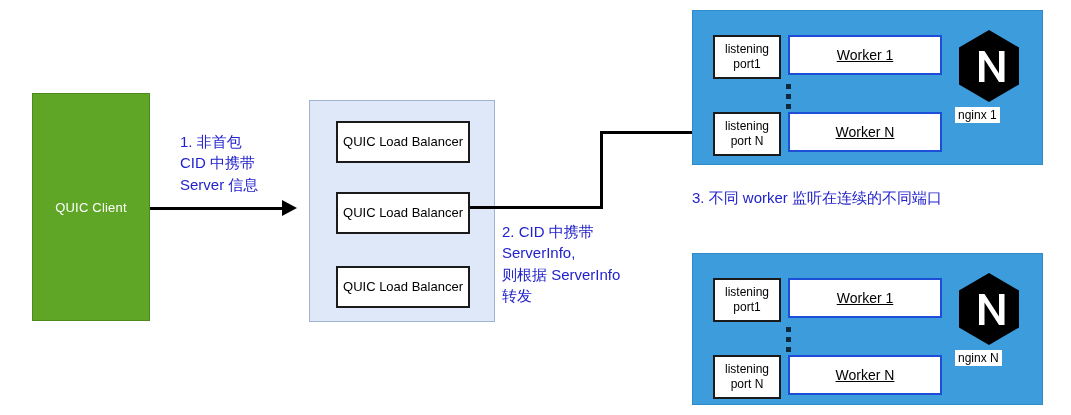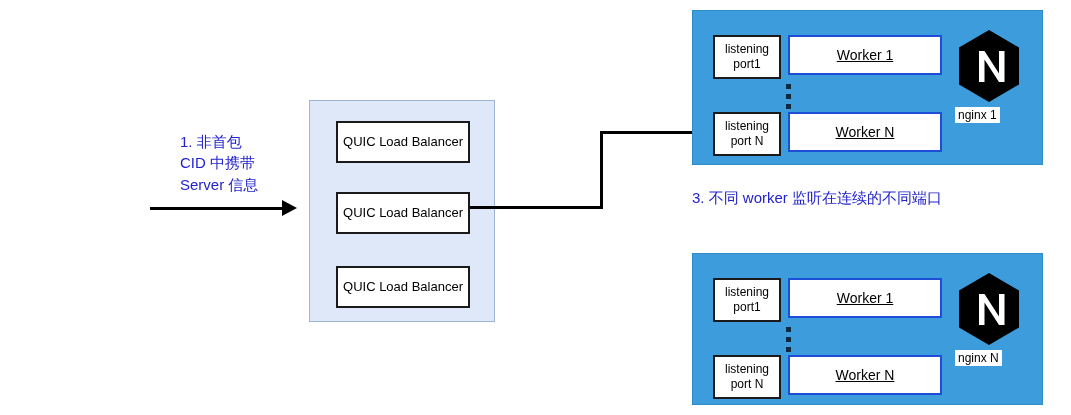--- a/index.html
+++ b/index.html
@@ -189,20 +189,23 @@
     color: rgba(120,125,130,0.55);
     white-space: nowrap;
     letter-spacing: 1px;
   }
 </style>
 </head>
 <body>
 
 <div id="canvas">
 
+  <div class="client-box">
+    <span class="client-label">QUIC Client</span>
+  </div>
 
   <div class="note" style="left:180px; top:131px;">1. 非首包
 CID 中携带
 Server 信息</div>
 
   <div class="hline" style="left:150px; top:207px; width:132px;"></div>
   <div class="arrowhead" style="left:282px; top:200px;"></div>
 
   <div class="lb-container">
     <div class="lb-box b1">QUIC Load
@@ -211,20 +214,24 @@
 Balancer</div>
     <div class="lb-box b3">QUIC Load
 Balancer</div>
   </div>
 
   <div class="hline" style="left:470px; top:206px; width:133px;"></div>
   <div class="vline" style="left:600px; top:132px; height:77px;"></div>
   <div class="hline" style="left:600px; top:131px; width:103px;"></div>
   <div class="arrowhead" style="left:697px; top:124px;"></div>
 
+  <div class="note" style="left:502px; top:221px;">2. CID 中携带
+ServerInfo,
+则根据 ServerInfo
+转发</div>
 
   <div class="note" style="left:692px; top:187px;">3. 不同 worker 监听在连续的不同端口</div>
 
   <div class="nginx-block nginx-top">
     <div class="port-box row-top">listening
 port1</div>
     <div class="worker-box row-top">Worker 1</div>
 
     <div class="vdots">
         <i></i>

